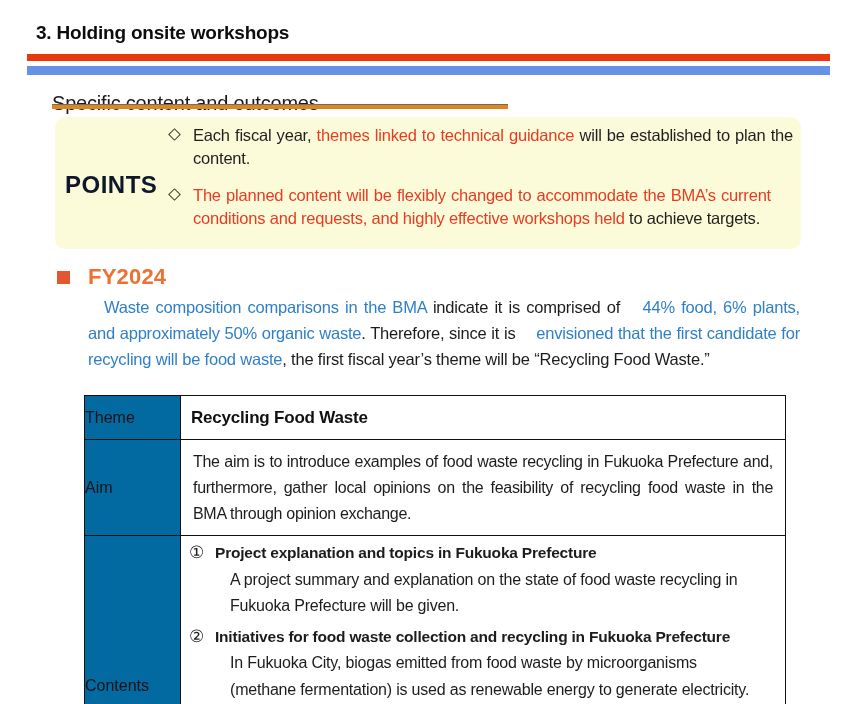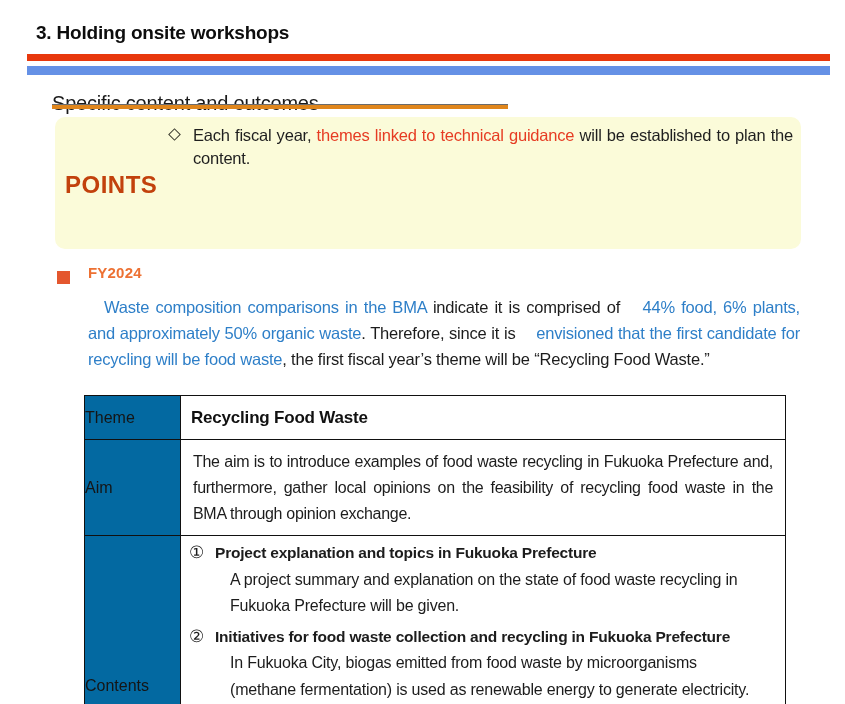--- a/index.html
+++ b/index.html
@@ -32,21 +32,21 @@
   .section-underline .thick { height: 4px; background: #e0861c; margin-top: 0px; }
 
   
   .points-box {
     position: absolute; left: 55px; top: 117px;
     width: 746px; height: 132px;
     background: #fbfbd9; border-radius: 10px;
   }
   .points-label {
     position: absolute; left: 10px; top: 54px;
-    font-size: 24px; font-weight: bold; color: #c2410c;
+    font-size: 24px; font-weight: bold; color: #0f172a;
     letter-spacing: 0.5px;
   }
   .bullets {
     position: absolute; left: 113px; top: 7px;
     display: flex; flex-direction: column; gap: 14px;
   }
   .bullet { display: flex; align-items: flex-start; }
   .diamond {
     flex: 0 0 auto;
     width: 9px; height: 9px;
@@ -62,21 +62,21 @@
   .bullet-text.w2 { width: 578px; }
   .red-text { color: #e63c23; }
 
   
   .fy-marker {
     position: absolute; left: 57px; top: 271px;
     width: 13px; height: 13px; background: #e4572e;
   }
   .fy-heading {
     position: absolute; left: 88px; top: 264px;
-    font-size: 15px; font-weight: bold; color: #ed7133;
+    font-size: 22px; font-weight: bold; color: #ed7133;
     letter-spacing: 0.2px;
   }
   .fy-paragraph {
     position: absolute; left: 88px; top: 294px; width: 712px;
     font-size: 16.5px; line-height: 26px; letter-spacing: -0.2px;
     text-align: justify; color: #1c1c1c;
   }
   .blue-text { color: #2e7fc8; margin-left: 16px; }
 
   
@@ -135,20 +135,24 @@
     <div class="thick"></div>
   </div>
 
   <div class="points-box">
     <div class="points-label">POINTS</div>
     <div class="bullets">
       <div class="bullet">
         <span class="diamond"></span>
         <p class="bullet-text w1"><span>Each fiscal year, </span><span class="red-text">themes linked to technical guidance</span><span> will be established to plan the content.</span></p>
       </div>
+      <div class="bullet">
+        <span class="diamond"></span>
+        <p class="bullet-text w2"><span class="red-text">The planned content will be flexibly changed to accommodate the BMA’s current conditions and requests, and highly effective workshops held</span><span> to achieve targets.</span></p>
+      </div>
     </div>
   </div>
 
   <div class="fy-marker"></div>
   <div class="fy-heading">FY2024</div>
   <p class="fy-paragraph"><span class="blue-text">Waste composition comparisons in the BMA</span><span> indicate it is comprised of </span><span class="blue-text">44% food, 6% plants, and approximately 50% organic waste</span><span>. Therefore, since it is </span><span class="blue-text">envisioned that the first candidate for recycling will be food waste</span><span>, the first fiscal year’s theme will be “Recycling Food Waste.”</span></p>
 
   <table class="fy-table">
     <tbody>
         <tr class="row-theme">

